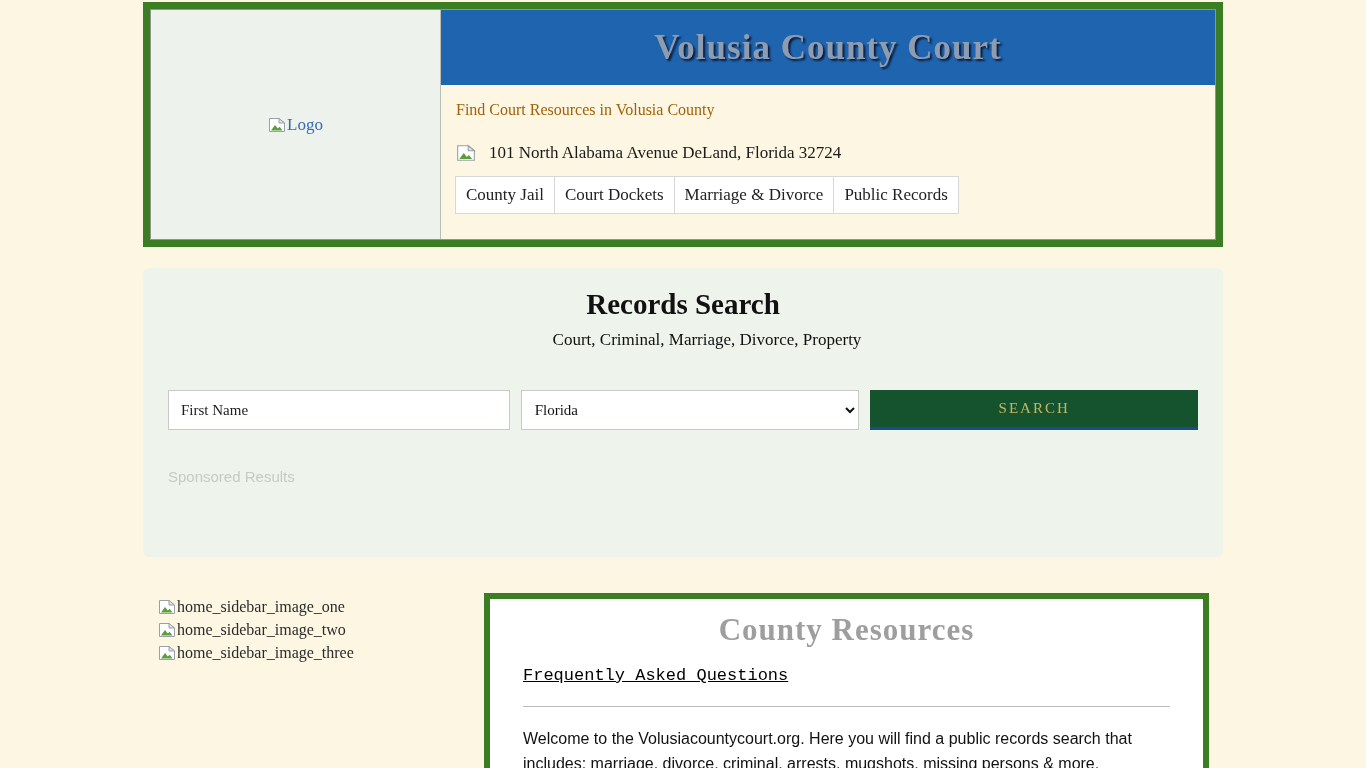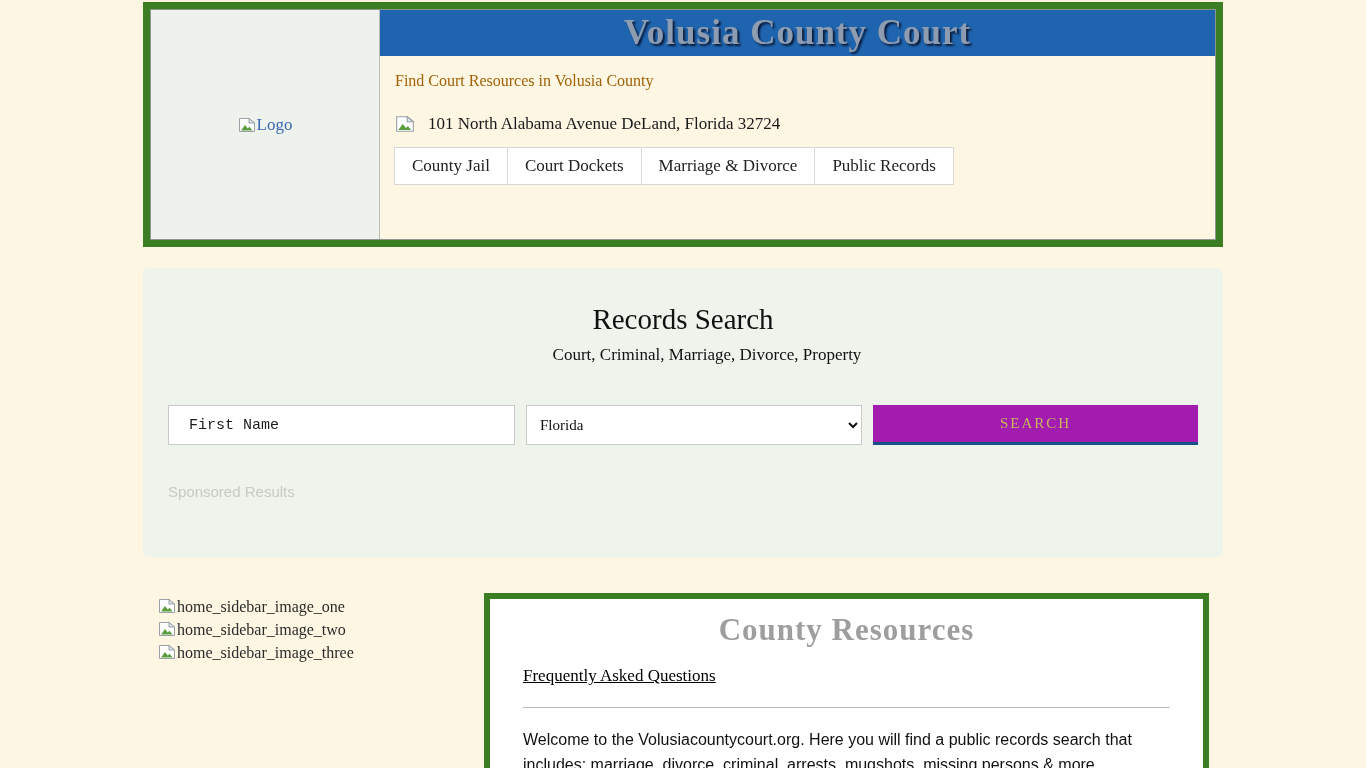--- a/index.html
+++ b/index.html
@@ -16,37 +16,37 @@
     border: 7px solid #3a7d23;
     height: 245px;
   }
   .header-inner {
     border: 1px solid #8f958f;
     height: 100%;
     display: flex;
     background: #fdf6e3;
   }
   .logo-panel {
-    width: 229px;
+    width: 290px;
     background: #eef2ec;
     border-right: 1px solid #b8bdb6;
     display: flex;
     align-items: center;
     justify-content: center;
   }
   .logo-broken {
     display: flex;
     align-items: center;
     gap: 1px;
     color: #3b6ab3;
     font-size: 17px;
   }
   .header-main { flex: 1; display: flex; flex-direction: column; }
   .title-bar {
-    height: 46px;
+    height: 75px;
     background: #1e64ae;
     display: flex;
     align-items: center;
     justify-content: center;
   }
   .title-bar h1 {
     font-size: 35px;
     font-weight: bold;
     color: #8e9cb1;
     text-shadow: 2px 2px 2px #0c1c3c;
@@ -67,78 +67,78 @@
   }
   .tabs {
     margin: 13px 0 0 14px;
     display: inline-flex;
     align-self: flex-start;
   }
   .tab {
     background: #ffffff;
     border: 1px solid #d8d8d8;
     margin-left: -1px;
-    padding: 0 17px;
+    padding: 0 10px;
     line-height: 36px;
     font-size: 17px;
     color: #222;
     cursor: pointer;
     white-space: nowrap;
   }
   .tab:first-child { margin-left: 0; }
 
   
   .search-section {
     margin-top: 21px;
     background: #eef3ec;
     border-radius: 6px;
     height: 289px;
     position: relative;
   }
   .search-title {
-    padding-top: 35px;
+    padding-top: 20px;
     text-align: center;
     font-size: 29px;
-    font-weight: normal;
+    font-weight: bold;
     color: #111;
   }
   .search-subtitle {
     margin-top: 9px;
     text-align: center;
     font-size: 17px;
     color: #111;
     margin-left: 48px;
   }
   .form-row {
     margin: 40px 25px 0 25px;
     display: flex;
     gap: 11px;
   }
   .form-row > * { flex: 1; height: 40px; }
   .text-field {
     border: 1px solid #c9c9c9;
     background: #fff;
-    padding-left: 20px;
-    font-family: Liberation Mono, monospace;
+    padding-left: 12px;
+    font-family: Liberation Serif, serif;
     font-size: 15px;
     color: #111;
     outline: none;
   }
   .text-field::placeholder { color: #1c1c1c; opacity: 1; }
   .state-select {
     border: 1px solid #c9c9c9;
     background: #fff;
     padding-left: 9px;
     font-family: "Liberation Serif", serif;
     font-size: 15px;
     color: #111;
     outline: none;
   }
   .search-btn {
-    background: #a21caf;
+    background: #14532d;
     border: none;
     border-bottom: 3px solid #174f8b;
     font-family: "Liberation Serif", serif;
     font-size: 15px;
     letter-spacing: 2px;
     color: #c8b55e;
     cursor: pointer;
   }
   .sponsored {
     margin: 38px 0 0 25px;
@@ -149,20 +149,21 @@
 
   
   .bottom-row {
     margin-top: 36px;
     display: flex;
     align-items: flex-start;
   }
   .sidebar-col { width: 341px; padding: 5px 0 0 15px; }
   .broken-row {
     display: flex;
+    align-items: center;
     gap: 1px;
     margin-bottom: 5px;
     font-size: 16px;
     color: #2b2b2b;
   }
   .resources-box {
     width: 725px;
     border: 6px solid #3a7d23;
     background: #ffffff;
     min-height: 420px;
@@ -172,21 +173,21 @@
     margin-top: 13px;
     text-align: center;
     font-size: 31px;
     font-weight: bold;
     color: #9e9e9e;
     letter-spacing: 1px;
   }
   .faq-link {
     display: inline-block;
     margin-top: 18px;
-    font-family: Liberation Serif, serif;
+    font-family: Liberation Mono, monospace;
     font-size: 17px;
     color: #000;
     text-decoration: underline;
     cursor: pointer;
   }
   .resources-hr {
     margin-top: 21px;
     border: none;
     border-top: 1px solid #b9b9b9;
   }

